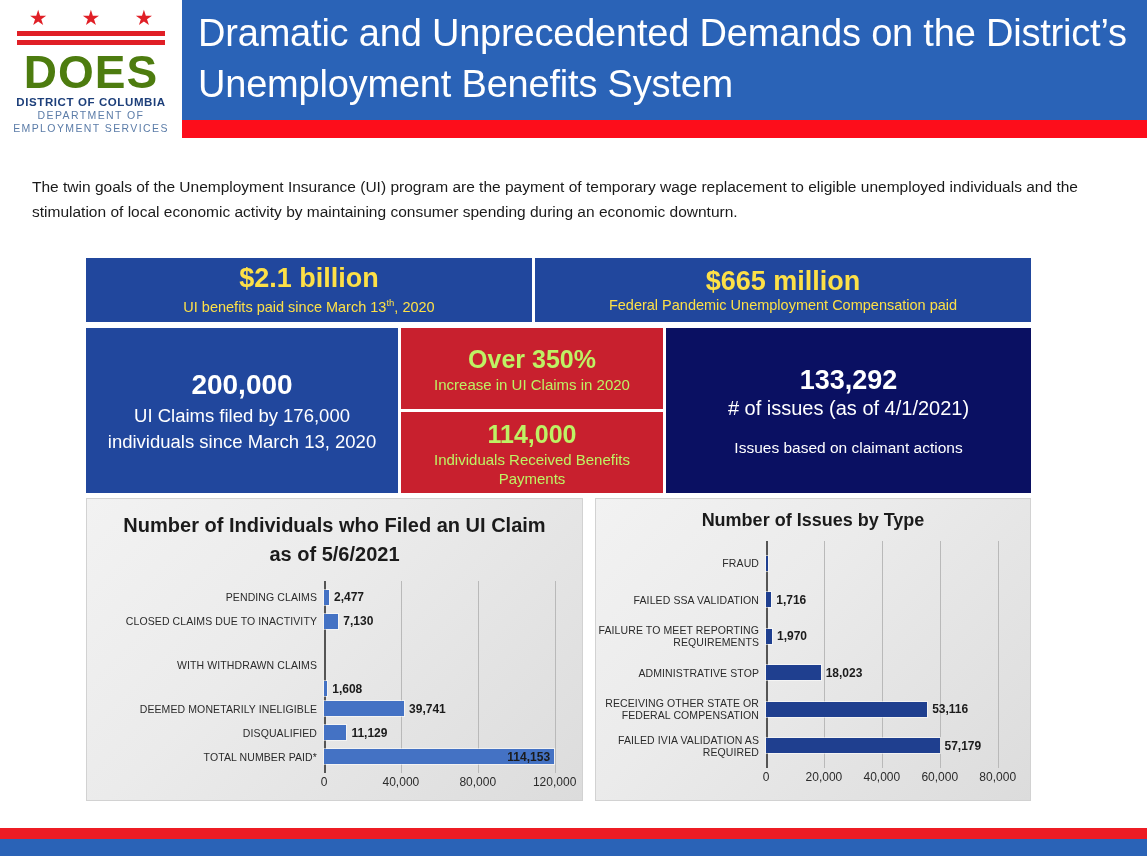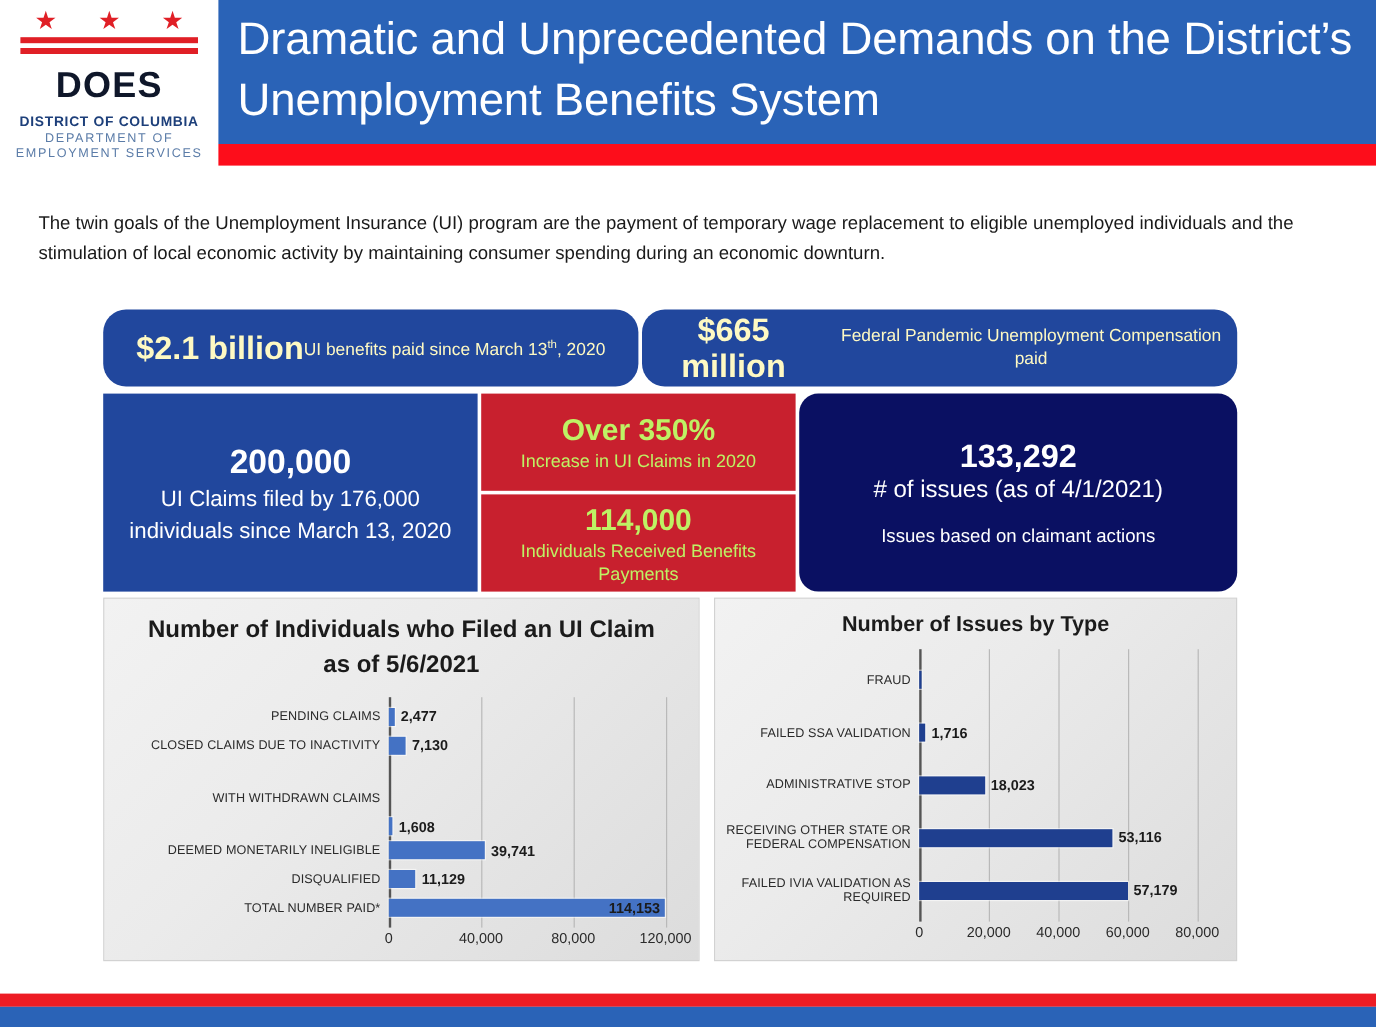--- a/index.html
+++ b/index.html
@@ -16,22 +16,22 @@
   .logo-zone {
     position: absolute; left: 0; top: 0; width: 182px; height: 145px;
     background: #ffffff; display: flex; flex-direction: column;
     align-items: center; justify-content: flex-start; padding-top: 10px;
   }
   .logo-stars { display: flex; gap: 34px; margin-bottom: 5px; }
   .star-glyph { color: #e01f26; font-size: 21px; line-height: 16px; }
   .logo-bar { width: 148px; height: 5px; background: #e01f26; margin-bottom: 4px; }
   .logo-does {
     font-family: "Liberation Sans", sans-serif;
-    font-weight: bold; font-size: 30px; letter-spacing: 1px;
-    color: #0f172a; line-height: 44px; margin-top: 1px;
+    font-weight: bold; font-size: 46px; letter-spacing: 1px;
+    color: #4d7c0f; line-height: 44px; margin-top: 1px;
   }
   .logo-sub1 {
     font-size: 11.5px; font-weight: bold; letter-spacing: 0.6px;
     color: #1d3f7a; margin-top: 2px;
   }
   .logo-sub2 {
     font-size: 10.5px; letter-spacing: 1.4px; color: #5b7ca8;
     line-height: 12.5px; text-align: center; margin-top: 1px;
   }
 
@@ -54,22 +54,22 @@
   .intro {
     position: absolute; left: 32px; top: 174px; width: 1065px;
     font-size: 15.5px; line-height: 25px; color: #1a1a1a;
     font-family: "Liberation Sans", sans-serif;
   }
 
   
   .stats { position: absolute; left: 86px; top: 258px; width: 945px; }
   .stat-row-1 { display: flex; width: 945px; height: 64px; gap: 3px; }
   .stat-top {
-    background: #21479d; color: #fef9c3; display: flex; 
-    align-items: center; justify-content: center; text-align: center; border-radius: 19px;
+    background: #21479d; color: #fde047; display: flex; flex-direction: column;
+    align-items: center; justify-content: center; text-align: center;
   }
   .stat-top.left  { width: 446px; }
   .stat-top.right { width: 496px; }
   .stat-big {
     font-size: 27px; font-weight: bold; line-height: 30px;
     font-family: "Liberation Sans", sans-serif;
   }
   .stat-small { font-size: 14.5px; line-height: 19px; }
   .stat-small sup { font-size: 9.5px; vertical-align: super; }
 
@@ -88,21 +88,21 @@
     align-items: center; justify-content: center; text-align: center; padding: 0 6px;
   }
   .box-red.a { height: 81px; }
   .box-red.b { height: 81px; }
   .box-red .n { font-size: 25px; font-weight: bold; line-height: 32px; }
   .box-red .t { font-size: 15px; line-height: 19px; }
 
   .box-navy {
     width: 365px; background: #0a1062; color: #fff;
     display: flex; flex-direction: column; align-items: center;
-    justify-content: center; text-align: center; padding: 0 10px; border-radius: 16px;
+    justify-content: center; text-align: center; padding: 0 10px;
   }
   .box-navy .n { font-size: 27px; font-weight: bold; line-height: 34px; }
   .box-navy .t1 { font-size: 20px; line-height: 22px; }
   .box-navy .t2 { font-size: 15.5px; line-height: 22px; margin-top: 18px; }
 
   
   .chart-card {
     position: absolute;
     background: linear-gradient(135deg,#f2f2f2 0%,#ebebeb 40%,#dcdcdc 100%);
     border: 1px solid #d2d2d2;
@@ -328,20 +328,28 @@
           </div>
           <div class="row">
             <div class="cat-label">FAILED SSA VALIDATION</div>
             <div class="bar-wrap">
               <div class="bar" style="width: 1.97241%; background: rgb(31, 63, 143);">
                 <span class="bar-val">1,716</span>
               </div>
             </div>
           </div>
           <div class="row">
+            <div class="cat-label">FAILURE TO MEET REPORTING REQUIREMENTS</div>
+            <div class="bar-wrap">
+              <div class="bar" style="width: 2.26437%; background: rgb(31, 63, 143);">
+                <span class="bar-val">1,970</span>
+              </div>
+            </div>
+          </div>
+          <div class="row">
             <div class="cat-label">ADMINISTRATIVE STOP</div>
             <div class="bar-wrap">
               <div class="bar" style="width: 20.7161%; background: rgb(31, 63, 143);">
                 <span class="bar-val">18,023</span>
               </div>
             </div>
           </div>
           <div class="row">
             <div class="cat-label">RECEIVING OTHER STATE OR FEDERAL COMPENSATION</div>
             <div class="bar-wrap">

